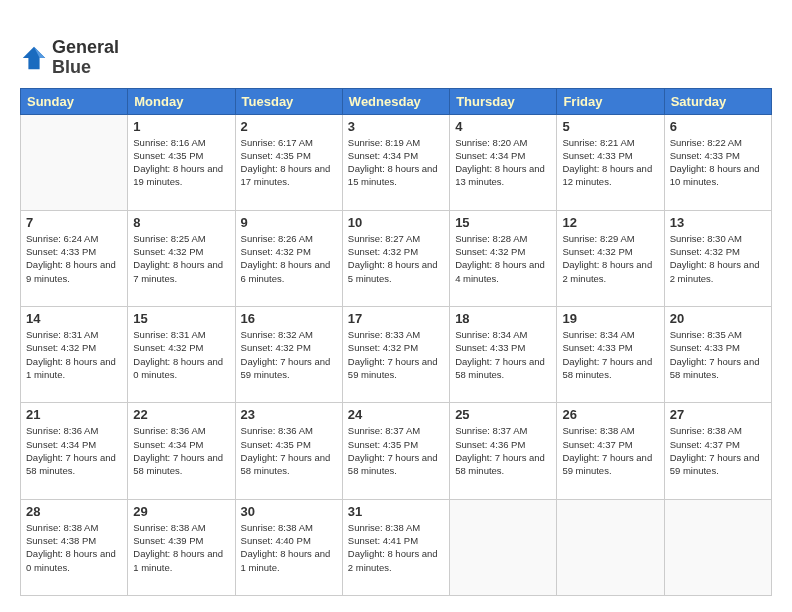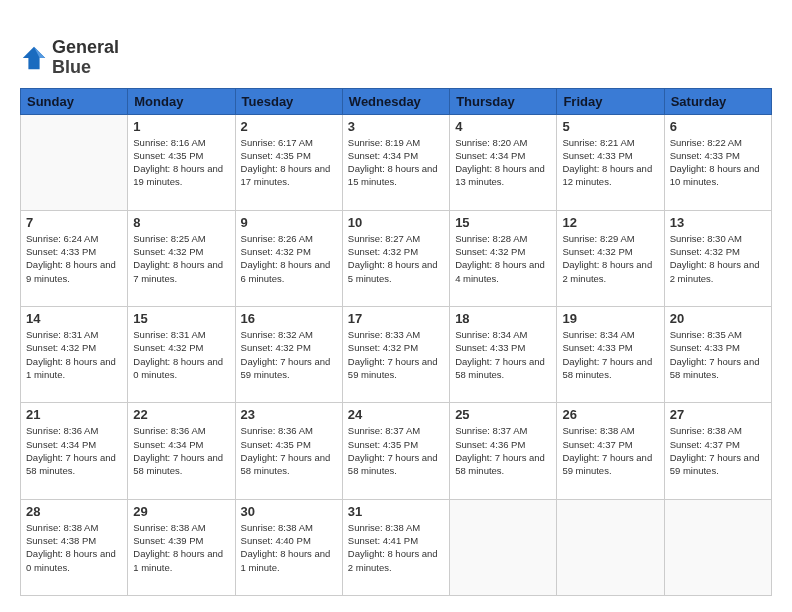--- a/index.html
+++ b/index.html
@@ -60,21 +60,21 @@
       font-size: 15px;
       color: #555;
     }
     .calendar {
       width: 100%;
       border-collapse: collapse;
       flex: 1;
     }
     .calendar thead tr th {
       background-color: #3a7bd5;
-      color: #0f172a;
+      color: #fef9c3;
       font-size: 13px;
       font-weight: bold;
       padding: 5px 6px;
       text-align: left;
       border: 1px solid #2a5fa8;
       margin-left: 48px;
     }
     .calendar tbody tr td {
       border: 1px solid #ccc;
       vertical-align: top;

